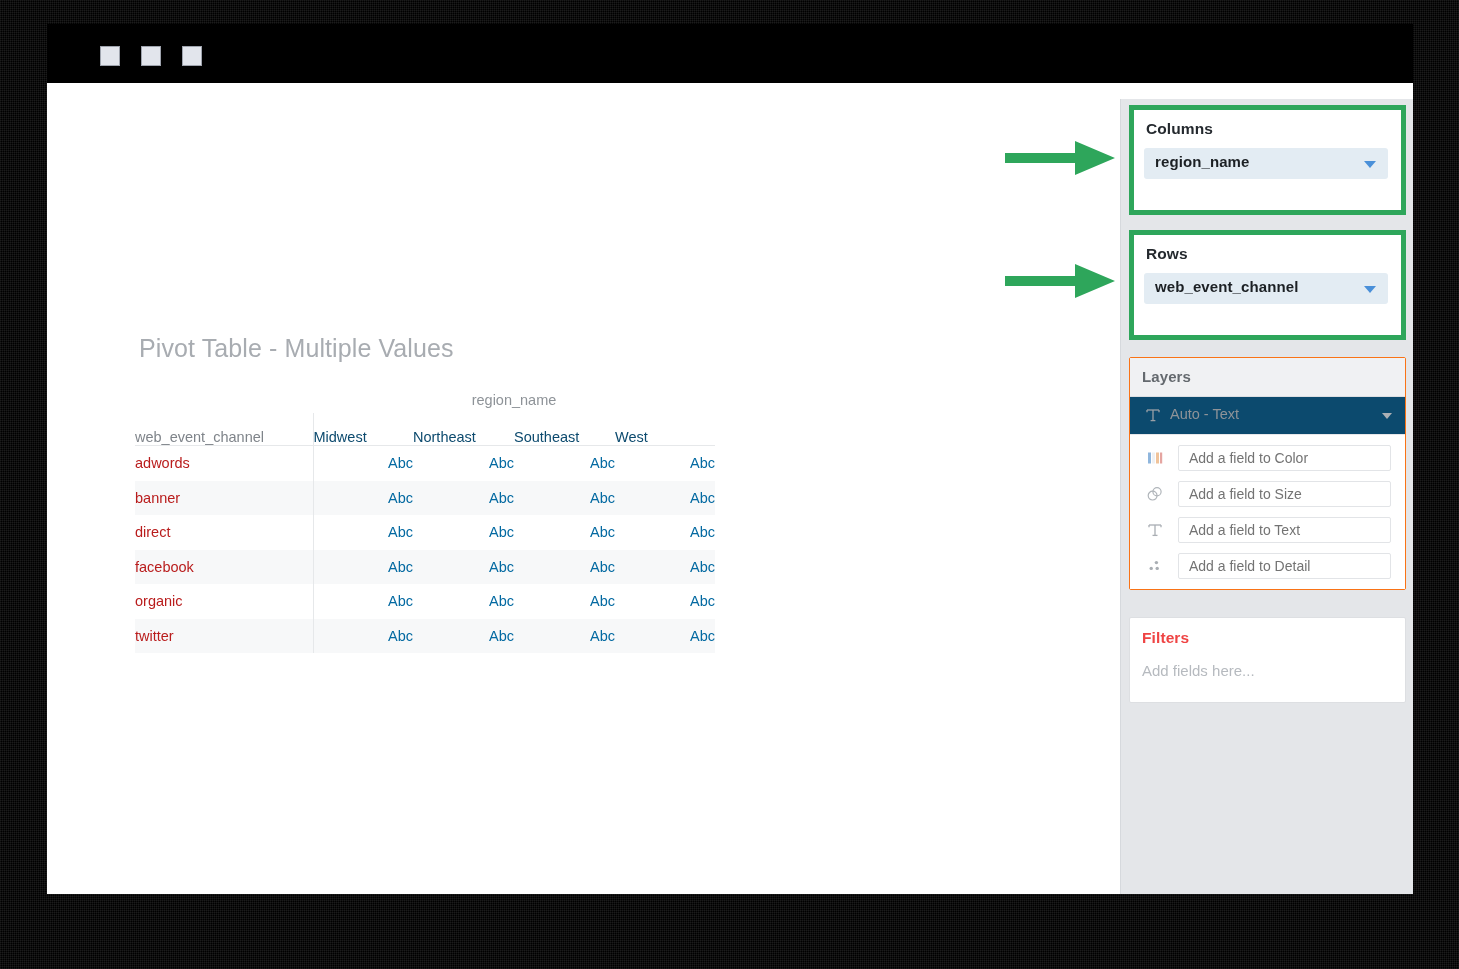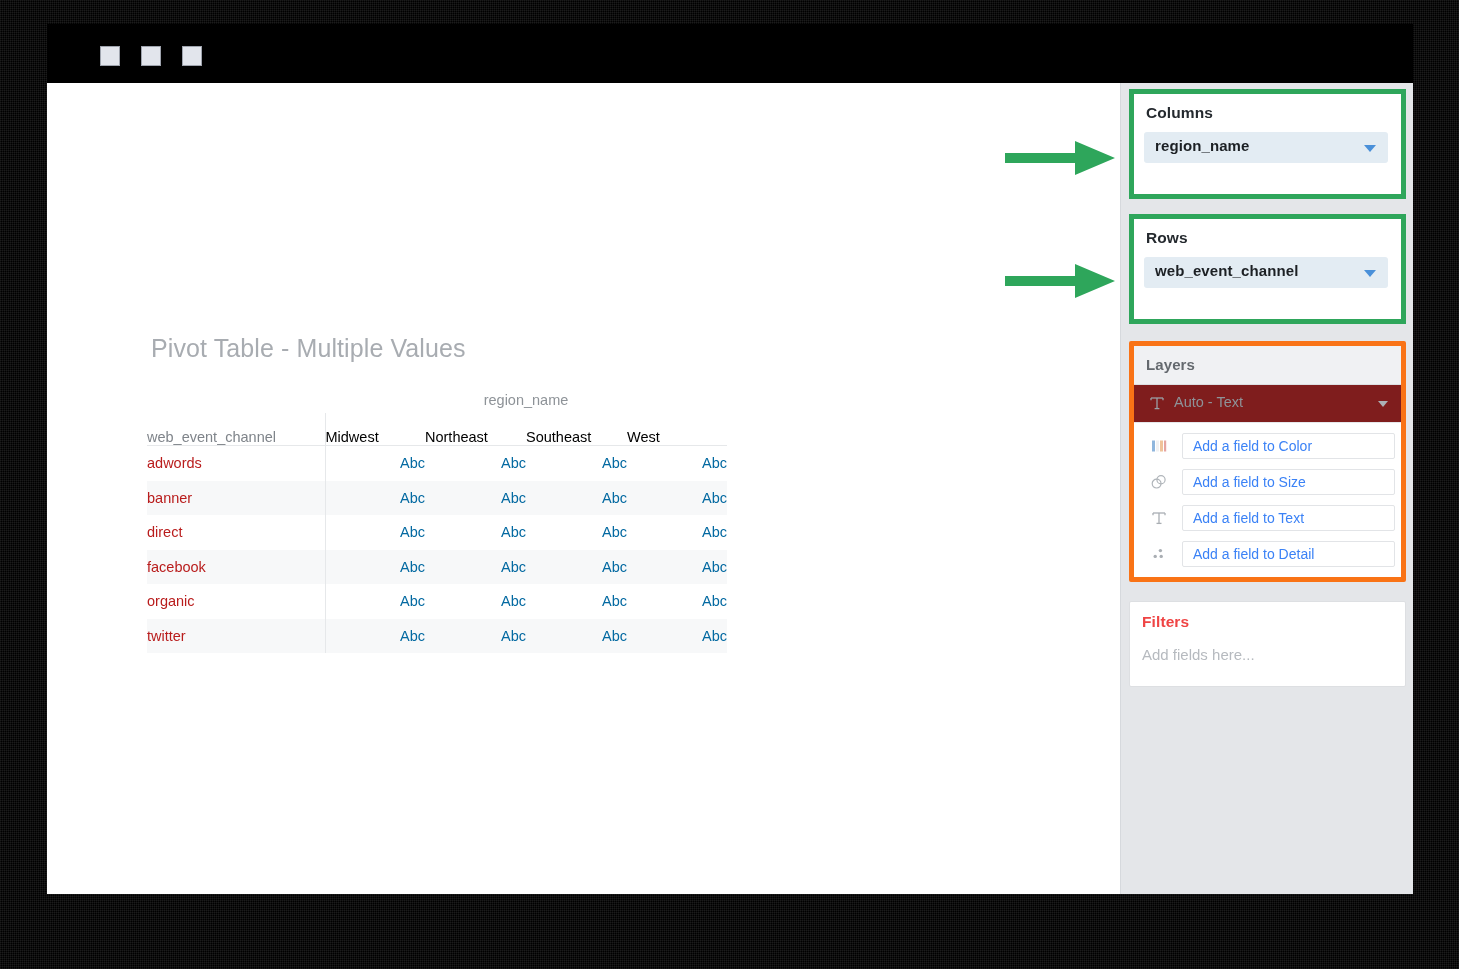--- a/index.html
+++ b/index.html
@@ -71,21 +71,21 @@
     left: 0;
     top: 59px;
     width: 1366px;
     height: 811px;
     background: #ffffff;
   }
 
   
   #canvas {
     position: absolute;
-    left: 12px; top: 0;
+    left: 0; top: 0;
     width: 1073px;
     height: 811px;
     background: #ffffff;
   }
 
   #viz-title {
     position: absolute;
     left: 92px;
     top: 251px;
     font-size: 25px;
@@ -117,21 +117,21 @@
     height: 27px;
     vertical-align: middle;
   }
   .spacer-cell { background: transparent; }
 
   .hdr-row th {
     height: 32px;
     vertical-align: bottom;
     padding-bottom: 5px;
     font-size: 14.5px;
-    color: #000000;
+    color: #0c4a6e;
     border-bottom: 1px solid #e6e8ea;
     text-align: left;
   }
   .hdr-row th.row-field {
     padding-left: 4px;
     color: #7f848a;
   }
   .hdr-row th.measure-hdr {
     padding-left: 10px;
     border-left: 1px solid #e6e8ea;
@@ -156,21 +156,21 @@
   }
   .body-row td.val.firstval {
     border-left: 1px solid #e6e8ea;
   }
   .body-row.alt td { background: #f7f8f9; }
 
   
   #sidebar {
     position: absolute;
     left: 1073px;
-    top: 0;
+    top: 16px;
     width: 303px;
     height: 811px;
     background: #e4e6e9;
     border-left: 1px solid #d6d9dd;
     box-sizing: border-box;
     padding-left: 34px;
   }
 
   .shelf-wrap {
     position: absolute;
@@ -225,21 +225,21 @@
     border-top: 7px solid #4a90d9;
   }
 
   
   #layers-card {
     position: absolute;
     left: 8px;
     top: 258px;
     width: 277px;
     background: #ffffff;
-    border: 5px solid #f97316;
+    border: 1px solid #f97316;
     box-sizing: border-box;
     border-radius: 2px;
     text-decoration: underline;
   }
   .card-header {
     height: 38px;
     background: #f0f1f3;
     border-bottom: 1px solid #dddfe2;
     position: relative;
   }
@@ -249,21 +249,21 @@
     top: 10px;
     font-size: 15px;
     font-weight: bold;
     color: #64696e;
     letter-spacing: 0.1px;
   }
   .layer-select {
     height: 37px;
     border-bottom: 1px solid #e6e7ea;
     position: relative;
-    background: #7f1d1d;
+    background: #0c4a6e;
   }
   .layer-select-icon {
     position: absolute;
     left: 14px;
     top: 9px;
   }
   .layer-select-label {
     position: absolute;
     left: 40px;
     top: 9px;
@@ -302,21 +302,21 @@
     border: 1px solid #e2e4e7;
     background: #ffffff;
     box-sizing: border-box;
     border-radius: 2px;
   }
   .enc-input-text {
     position: absolute;
     left: 10px;
     top: 4px;
     font-size: 14px;
-    color: #3b82f6;
+    color: #737373;
     white-space: nowrap;
   }
 
   
   #filters-card {
     position: absolute;
     left: 8px;
     top: 518px;
     width: 277px;
     height: 86px;

